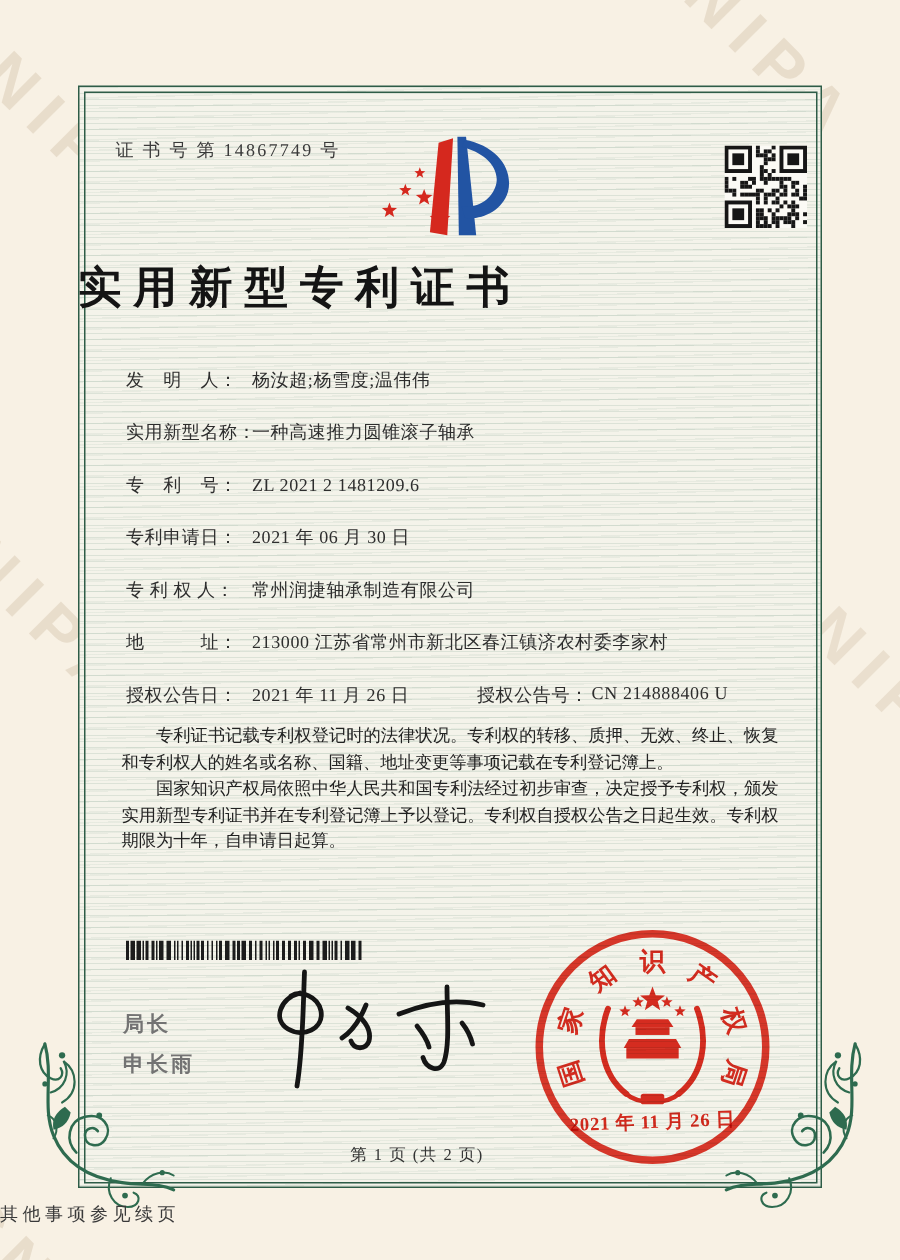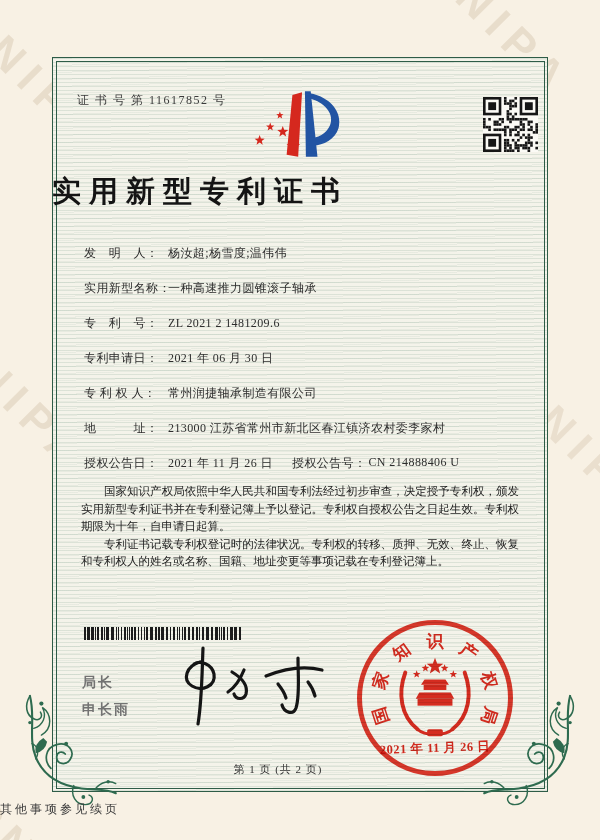--- a/index.html
+++ b/index.html
@@ -43,21 +43,21 @@
   .qr{ position:absolute; left:483px; top:97px; width:55px; height:55px; z-index:4; }
   .title{
     position:absolute; left:52px; top:172px; width:599px; 
     font-size:29px; font-weight:700; letter-spacing:8px; color:#141414; z-index:4;
   }
   
   .frows{ position:absolute; left:84px; top:236px; width:440px; z-index:4; }
   .frow{ position:relative; height:35px; display:flex; align-items:center; font-size:12px; color:#2d2d2d; letter-spacing:.4px;}
   .flabel{ display:inline-block; width:84px; white-space:nowrap; }
   .fval{ white-space:nowrap; }
-  .fpair2{ position:absolute; left:208px; display:flex; white-space:nowrap;}
+  .fpair2{ position:absolute; left:234px; display:flex; white-space:nowrap;}
   .fpair2 .flabel{ width:auto; margin-right:2px;}
   
   .paras{ position:absolute; left:81px; top:483px; width:438px; z-index:4; }
   .paras p{ margin:0; text-indent:2em; font-size:11.5px; line-height:1.53; text-align:justify; color:#222; }
   
   .barcode{ position:absolute; left:84px; top:627px; z-index:4; }
   .officer{ position:absolute; left:82px; top:674px; z-index:4;
     font-family:"Liberation Sans","DejaVu Sans",sans-serif; font-weight:600; font-size:14px; color:#737373; letter-spacing:2px;}
   .officer div{ margin-bottom:9px; }
   .sig{ position:absolute; left:148px; top:642px; width:195px; height:90px; z-index:4; }
@@ -127,21 +127,21 @@
     <g fill="#2e6b4f">
       <circle cx="20" cy="10" r="2.2"></circle>
         <circle cx="8" cy="30" r="1.8"></circle>
       <circle cx="46" cy="52" r="2"></circle>
         <circle cx="64" cy="108" r="2"></circle>
       <circle cx="90" cy="92" r="1.8"></circle>
       <path d="M22 46 q-10 6 -8 16 q10 -2 12 -12 z"></path>
     </g>
   </svg>
 
-  <div class="certno">证 书 号 第 11617852 号</div>
+  <div class="certno">证 书 号 第 14867749 号</div>
 
   <svg class="logo" viewBox="0 0 110 80">
     <g id="logo-stars">
         <polygon points="10.00,51.50 11.36,55.13 15.23,55.30 12.20,57.71 13.23,61.45 10.00,59.31 6.77,61.45 7.80,57.71 4.77,55.30 8.64,55.13" fill="#d5281e"></polygon>
         <polygon points="21.00,38.50 22.11,41.47 25.28,41.61 22.80,43.58 23.65,46.64 21.00,44.89 18.35,46.64 19.20,43.58 16.72,41.61 19.89,41.47" fill="#d5281e"></polygon>
         <polygon points="31.00,27.00 31.99,29.64 34.80,29.76 32.60,31.52 33.35,34.24 31.00,32.68 28.65,34.24 29.40,31.52 27.20,29.76 30.01,29.64" fill="#d5281e"></polygon>
         <polygon points="34.00,42.00 35.48,45.96 39.71,46.15 36.40,48.78 37.53,52.85 34.00,50.52 30.47,52.85 31.60,48.78 28.29,46.15 32.52,45.96" fill="#d5281e"></polygon>
         <polygon points="45.00,55.50 46.85,60.45 52.13,60.68 48.00,63.97 49.41,69.07 45.00,66.15 40.59,69.07 42.00,63.97 37.87,60.68 43.15,60.45" fill="#d5281e"></polygon>
       </g>
     <polygon points="44,10 54,7 50,74 38,72" fill="#d5281e"></polygon>
@@ -314,22 +314,22 @@
         <span class="flabel">授权公告日：</span>
         <span class="fval">2021 年 11 月 26 日</span>
         <span class="fpair2">
           <span class="flabel">授权公告号：</span>
           <span class="fval">CN 214888406 U</span>
         </span>
       </div>
     </div>
 
   <div class="paras">
+      <p>专利证书记载专利权登记时的法律状况。专利权的转移、质押、无效、终止、恢复和专利权人的姓名或名称、国籍、地址变更等事项记载在专利登记簿上。</p>
       <p>国家知识产权局依照中华人民共和国专利法经过初步审查，决定授予专利权，颁发实用新型专利证书并在专利登记簿上予以登记。专利权自授权公告之日起生效。专利权期限为十年，自申请日起算。</p>
-      <p>专利证书记载专利权登记时的法律状况。专利权的转移、质押、无效、终止、恢复和专利权人的姓名或名称、国籍、地址变更等事项记载在专利登记簿上。</p>
     </div>
 
   <svg class="barcode" id="barcode-svg" width="158" height="13" viewBox="0 0 158 13">
       <rect x="0" y="0" width="2" height="13" fill="#1c1c1c"></rect>
       <rect x="3" y="0" width="3" height="13" fill="#1c1c1c"></rect>
       <rect x="7" y="0" width="3" height="13" fill="#1c1c1c"></rect>
       <rect x="11" y="0" width="1" height="13" fill="#1c1c1c"></rect>
       <rect x="13" y="0" width="2" height="13" fill="#1c1c1c"></rect>
       <rect x="17" y="0" width="2" height="13" fill="#1c1c1c"></rect>
       <rect x="20" y="0" width="1" height="13" fill="#1c1c1c"></rect>

